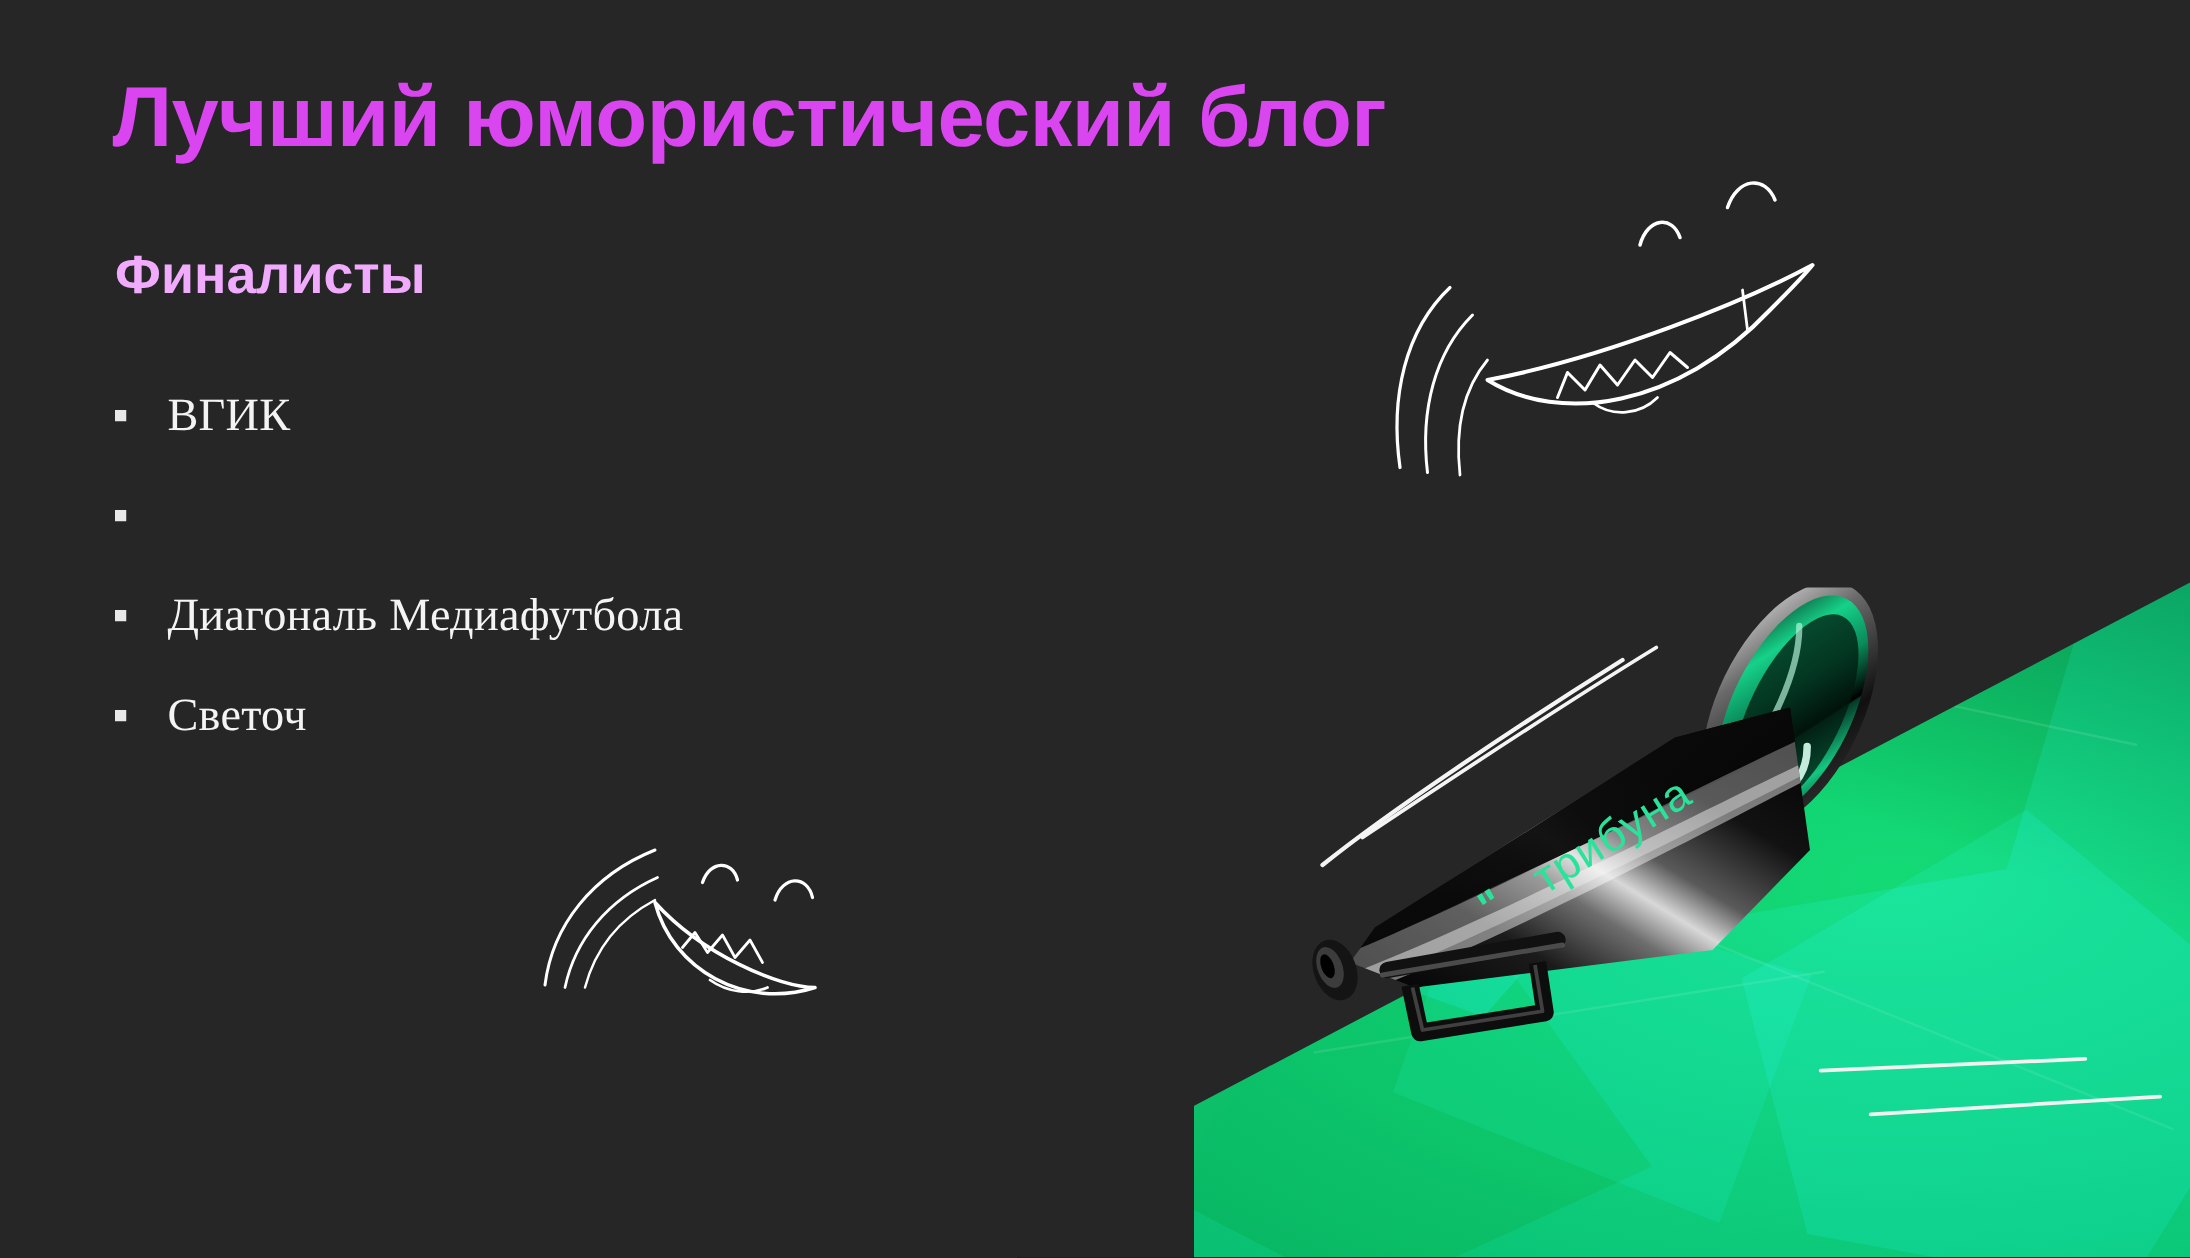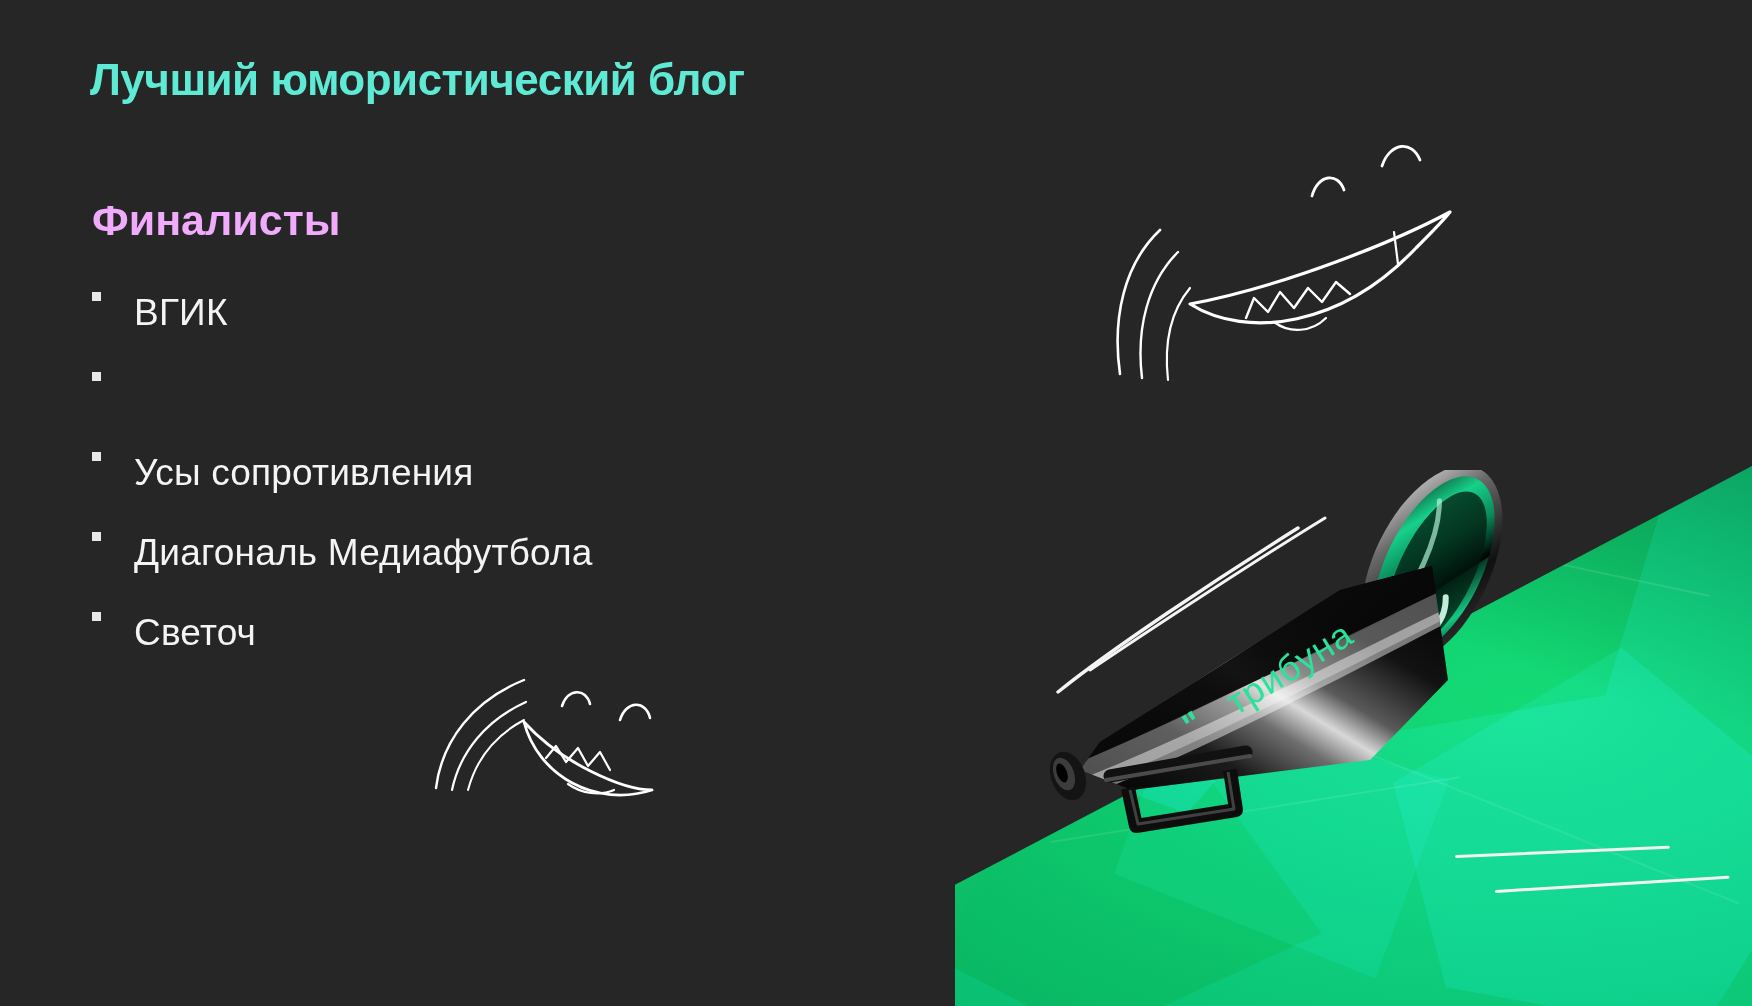--- a/index.html
+++ b/index.html
@@ -77,43 +77,45 @@
   .pl2 { left: 1495px; top: 890px; width: 235px; transform: rotate(-3.5deg); }
 
   
   .megaphone { position: absolute; left: 1040px; top: 470px; width: 520px; height: 390px; }
 
   
   .title {
     position: absolute;
     left: 90px;
     top: 55px;
-    font-size: 44px;
+    font-size: 68px;
     font-weight: 700;
     letter-spacing: -0.5px;
-    color: #5eead4;
+    color: #d946ef;
     white-space: nowrap;
   }
   .subtitle {
     position: absolute;
     left: 92px;
     top: 196px;
     font-size: 43px;
     font-weight: 700;
     color: #f0abfc;
   }
   .list {
     position: absolute;
     left: 92px;
     top: 292px;
     width: 880px;
   }
   .list-item {
     display: flex;
+    align-items: center;
     height: 80px;
+    font-family: Liberation Serif, serif;
   }
   .bullet {
     width: 9px;
     height: 9px;
     background: #e8e8e8;
     margin-right: 33px;
     flex: 0 0 auto;
   }
   .item-label {
     font-size: 37px;
@@ -274,24 +276,20 @@
   <div class="list">
     <div class="list-item">
       <span class="bullet"></span>
       <span class="item-label">ВГИК</span>
     </div>
     <div class="list-item">
       <span class="bullet"></span>
     </div>
     <div class="list-item">
       <span class="bullet"></span>
-      <span class="item-label">Усы сопротивления</span>
-    </div>
-    <div class="list-item">
-      <span class="bullet"></span>
       <span class="item-label">Диагональ Медиафутбола</span>
     </div>
     <div class="list-item">
       <span class="bullet"></span>
       <span class="item-label">Светоч</span>
     </div>
   </div>
 
 </div>
 

